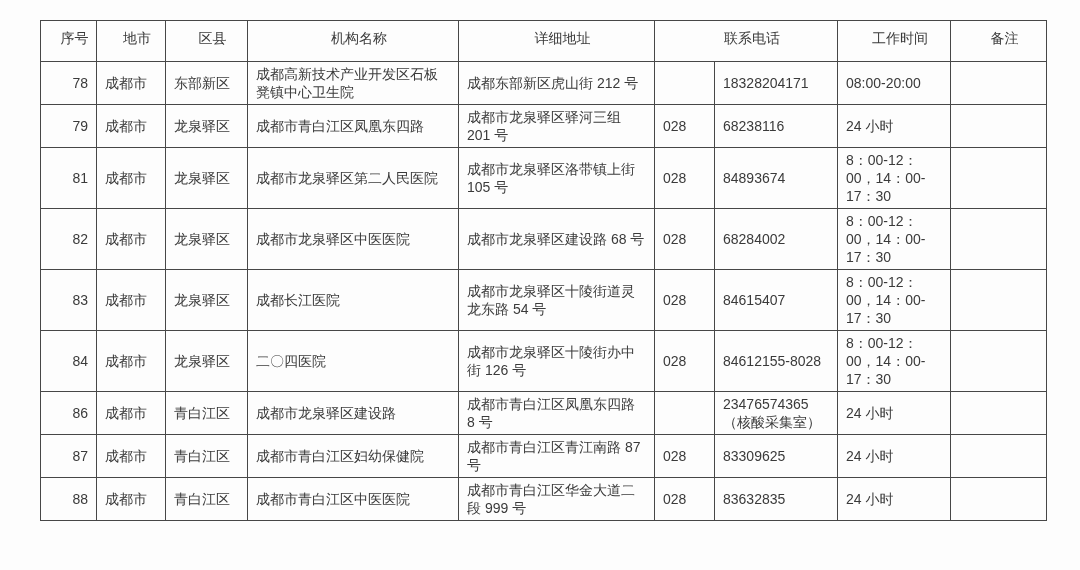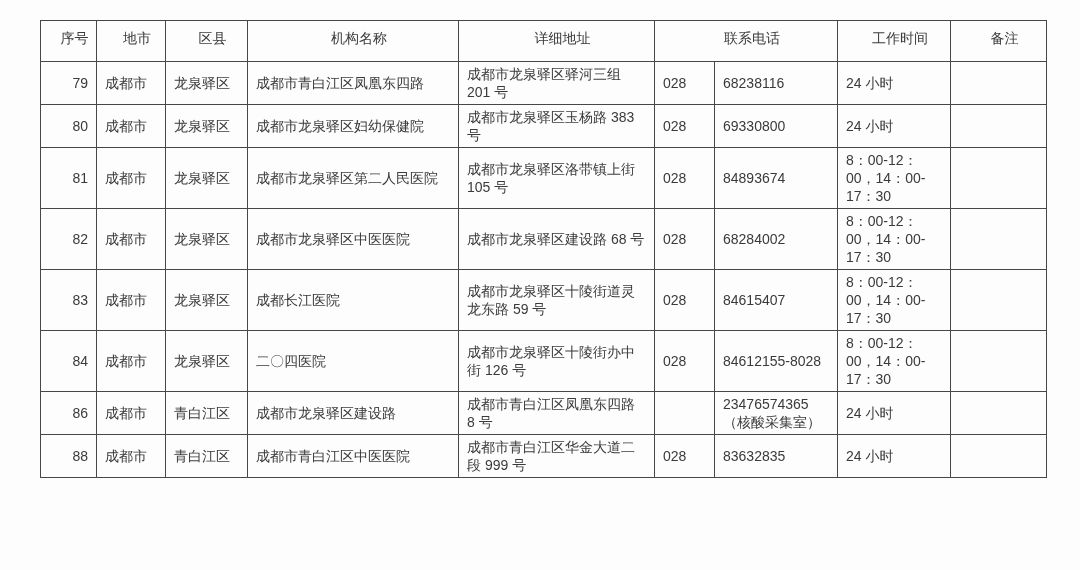--- a/index.html
+++ b/index.html
@@ -71,38 +71,38 @@
         <th>区县</th>
         <th>机构名称</th>
         <th>详细地址</th>
         <th colspan="2">联系电话</th>
         <th>工作时间</th>
         <th>备注</th>
       </tr>
     </thead>
     <tbody id="tbody">
         <tr>
+          <td class="td-index">78</td>
+          <td class="td-city">成都市</td>
+          <td class="td-district">东部新区</td>
+          <td class="td-name">成都高新技术产业开发区石板凳镇中心卫生院</td>
+          <td class="td-address">成都东部新区虎山街 212 号</td>
+          <td class="td-area"></td>
+          <td class="td-phone">18328204171</td>
+          <td class="td-hours">08:00-20:00</td>
+          <td class="td-remark"></td>
+        </tr>
+        <tr>
           <td class="td-index">79</td>
           <td class="td-city">成都市</td>
           <td class="td-district">龙泉驿区</td>
           <td class="td-name">成都市青白江区凤凰东四路</td>
           <td class="td-address">成都市龙泉驿区驿河三组 201 号</td>
           <td class="td-area">028</td>
           <td class="td-phone">68238116</td>
-          <td class="td-hours">24 小时</td>
-          <td class="td-remark"></td>
-        </tr>
-        <tr>
-          <td class="td-index">80</td>
-          <td class="td-city">成都市</td>
-          <td class="td-district">龙泉驿区</td>
-          <td class="td-name">成都市龙泉驿区妇幼保健院</td>
-          <td class="td-address">成都市龙泉驿区玉杨路 383 号</td>
-          <td class="td-area">028</td>
-          <td class="td-phone">69330800</td>
           <td class="td-hours">24 小时</td>
           <td class="td-remark"></td>
         </tr>
         <tr>
           <td class="td-index">81</td>
           <td class="td-city">成都市</td>
           <td class="td-district">龙泉驿区</td>
           <td class="td-name">成都市龙泉驿区第二人民医院</td>
           <td class="td-address">成都市龙泉驿区洛带镇上街 105 号</td>
           <td class="td-area">028</td>
@@ -119,21 +119,21 @@
           <td class="td-area">028</td>
           <td class="td-phone">68284002</td>
           <td class="td-hours">8：00-12：00，14：00-17：30</td>
           <td class="td-remark"></td>
         </tr>
         <tr>
           <td class="td-index">83</td>
           <td class="td-city">成都市</td>
           <td class="td-district">龙泉驿区</td>
           <td class="td-name">成都长江医院</td>
-          <td class="td-address">成都市龙泉驿区十陵街道灵龙东路 59 号</td>
+          <td class="td-address">成都市龙泉驿区十陵街道灵龙东路 54 号</td>
           <td class="td-area">028</td>
           <td class="td-phone">84615407</td>
           <td class="td-hours">8：00-12：00，14：00-17：30</td>
           <td class="td-remark"></td>
         </tr>
         <tr>
           <td class="td-index">84</td>
           <td class="td-city">成都市</td>
           <td class="td-district">龙泉驿区</td>
           <td class="td-name">二〇四医院</td>
@@ -148,20 +148,31 @@
           <td class="td-city">成都市</td>
           <td class="td-district">青白江区</td>
           <td class="td-name">成都市龙泉驿区建设路</td>
           <td class="td-address">成都市青白江区凤凰东四路 8 号</td>
           <td class="td-area"></td>
           <td class="td-phone">23476574365（核酸采集室）</td>
           <td class="td-hours">24 小时</td>
           <td class="td-remark"></td>
         </tr>
         <tr>
+          <td class="td-index">87</td>
+          <td class="td-city">成都市</td>
+          <td class="td-district">青白江区</td>
+          <td class="td-name">成都市青白江区妇幼保健院</td>
+          <td class="td-address">成都市青白江区青江南路 87 号</td>
+          <td class="td-area">028</td>
+          <td class="td-phone">83309625</td>
+          <td class="td-hours">24 小时</td>
+          <td class="td-remark"></td>
+        </tr>
+        <tr>
           <td class="td-index">88</td>
           <td class="td-city">成都市</td>
           <td class="td-district">青白江区</td>
           <td class="td-name">成都市青白江区中医医院</td>
           <td class="td-address">成都市青白江区华金大道二段 999 号</td>
           <td class="td-area">028</td>
           <td class="td-phone">83632835</td>
           <td class="td-hours">24 小时</td>
           <td class="td-remark"></td>
         </tr>

